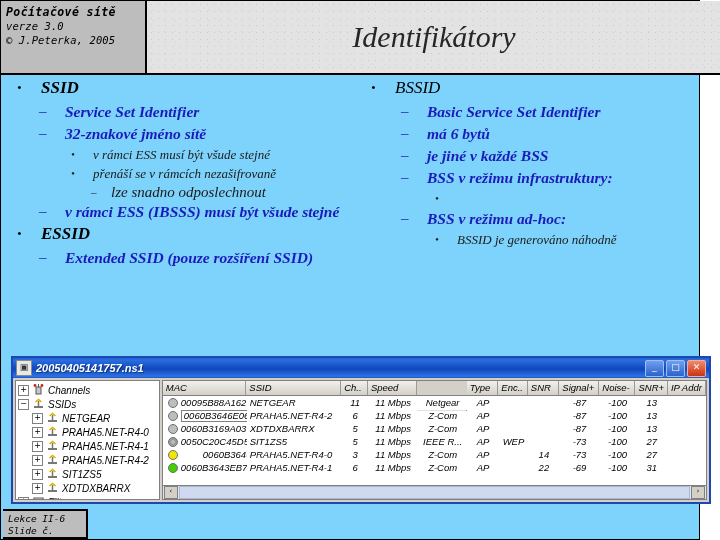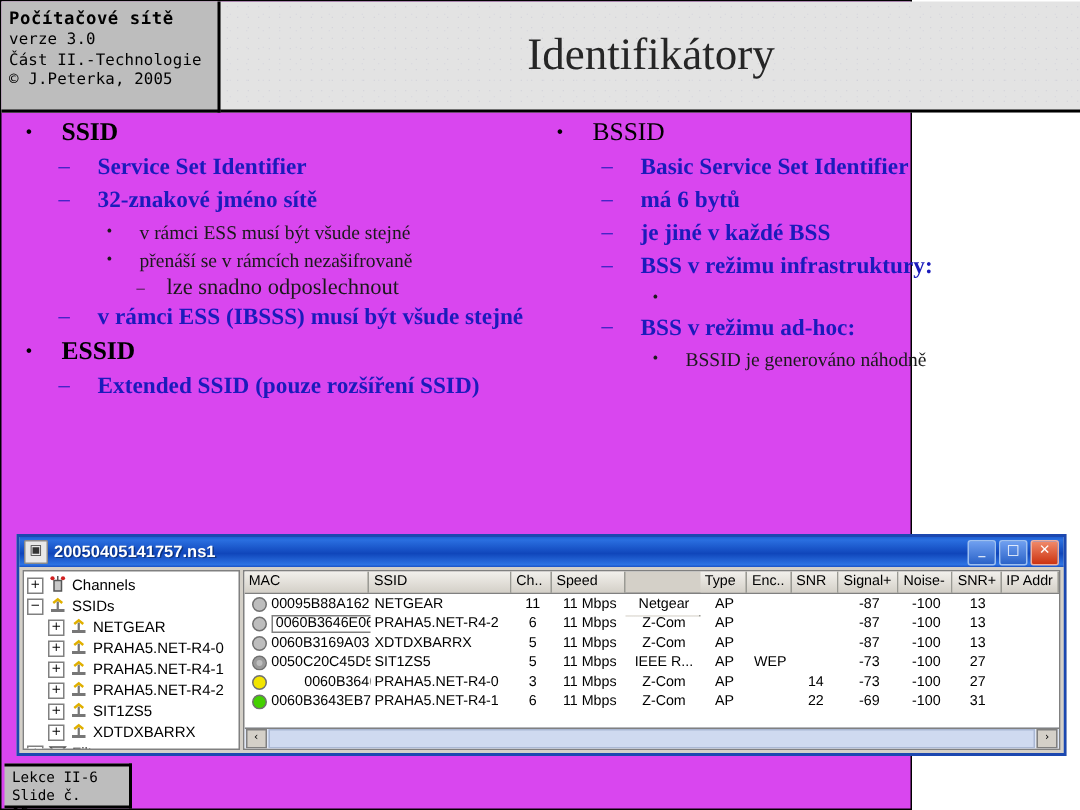--- a/index.html
+++ b/index.html
@@ -4,22 +4,22 @@
 <style>
   html,body{margin:0;padding:0;}
   body{
     width:720px;height:540px;overflow:hidden;
     background:#ffffff;
     font-family:"Liberation Serif", serif;
     position:relative;
   }
   
   #slide{
-    position:absolute;left:0;top:0;width:608px;height:540px;
-    border:1px solid #000;box-sizing:border-box;background:#d946ef;
+    position:absolute;left:0;top:0;width:700px;height:540px;
+    border:1px solid #000;box-sizing:border-box;background:#7dd3fc;font-style:italic;
   }
   
   #header-band{
     position:absolute;left:0;top:0;width:720px;height:74px;
     background:#e3e3e3;
     background-image:
       radial-gradient(#c9c9d4 0.5px, transparent 0.6px),
       radial-gradient(#d3d3dc 0.5px, transparent 0.6px);
     background-size:7px 7px, 11px 11px;
     background-position:0 0, 4px 3px;
@@ -172,21 +172,20 @@
 </style>
 </head>
 <body>
 
 <div id="slide">
 
   <div id="header-band">
     <div id="header-box">
       <div id="hdr-title">Počítačové sítě</div>
       <div class="hdr-line">verze 3.0</div>
-      <div class="hdr-line">Část II.-Technologie</div>
       <div class="hdr-line">© J.Peterka, 2005</div>
     </div>
     <div id="slide-title">Identifikátory</div>
   </div>
 
   <div id="content">
     <div class="col" id="col-left">
       <ul class="lvl" id="list-left">
           <li class="item l1">
             <span class="bullet">•</span>

